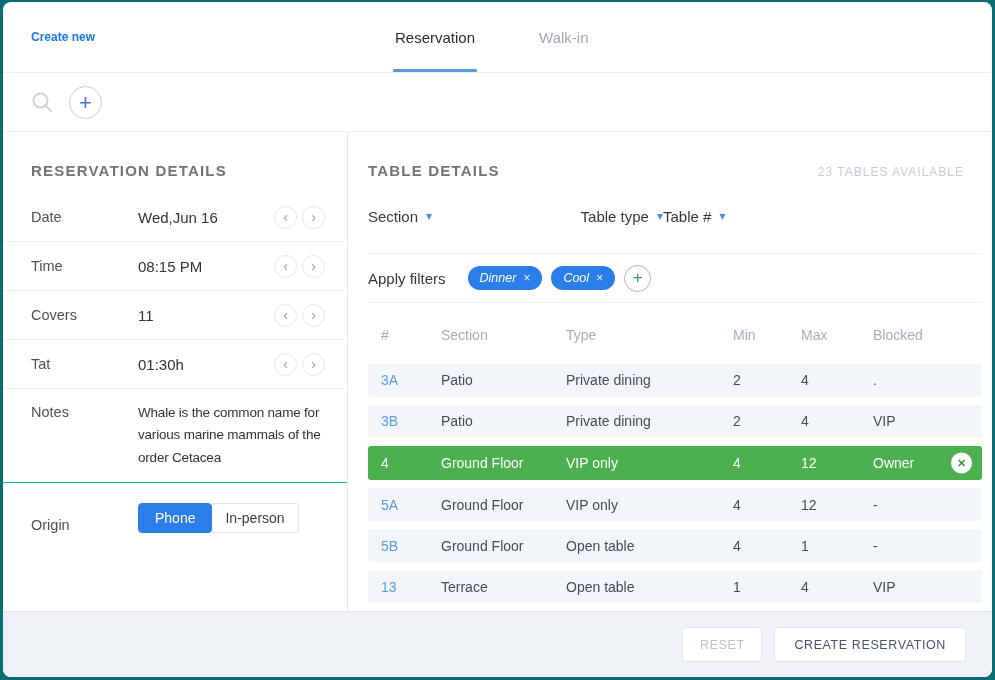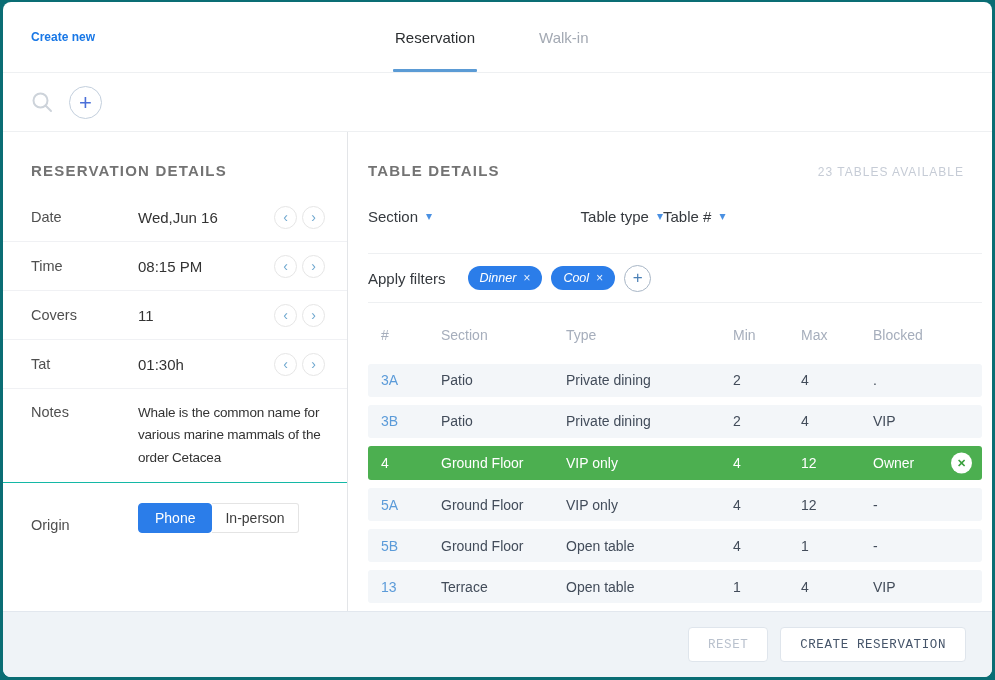--- a/index.html
+++ b/index.html
@@ -131,21 +131,21 @@
     text-align:center; cursor:pointer; border:none; padding:0;
   }
   
   .footer {
     height:66px; flex:none; background:#eff3f7; border-top:1px solid #e2e7ee;
     display:flex; align-items:center; justify-content:flex-end; gap:12px;
     padding-right:26px;
   }
   .btn {
     height:35px; background:#fff; border:1px solid #dfe5ec; border-radius:4px;
-    font-family:Liberation Mono, monospace; font-size:12.5px; letter-spacing:0.6px;
+    font-family:Liberation Sans, sans-serif; font-size:12.5px; letter-spacing:0.6px;
     cursor:pointer;
   }
   .btn-reset { width:80px; color:#b9c1cd; }
   .btn-create { padding:0 19px; color:#46556a; }
 </style>
 </head>
 <body>
 
 <div class="card">
 

